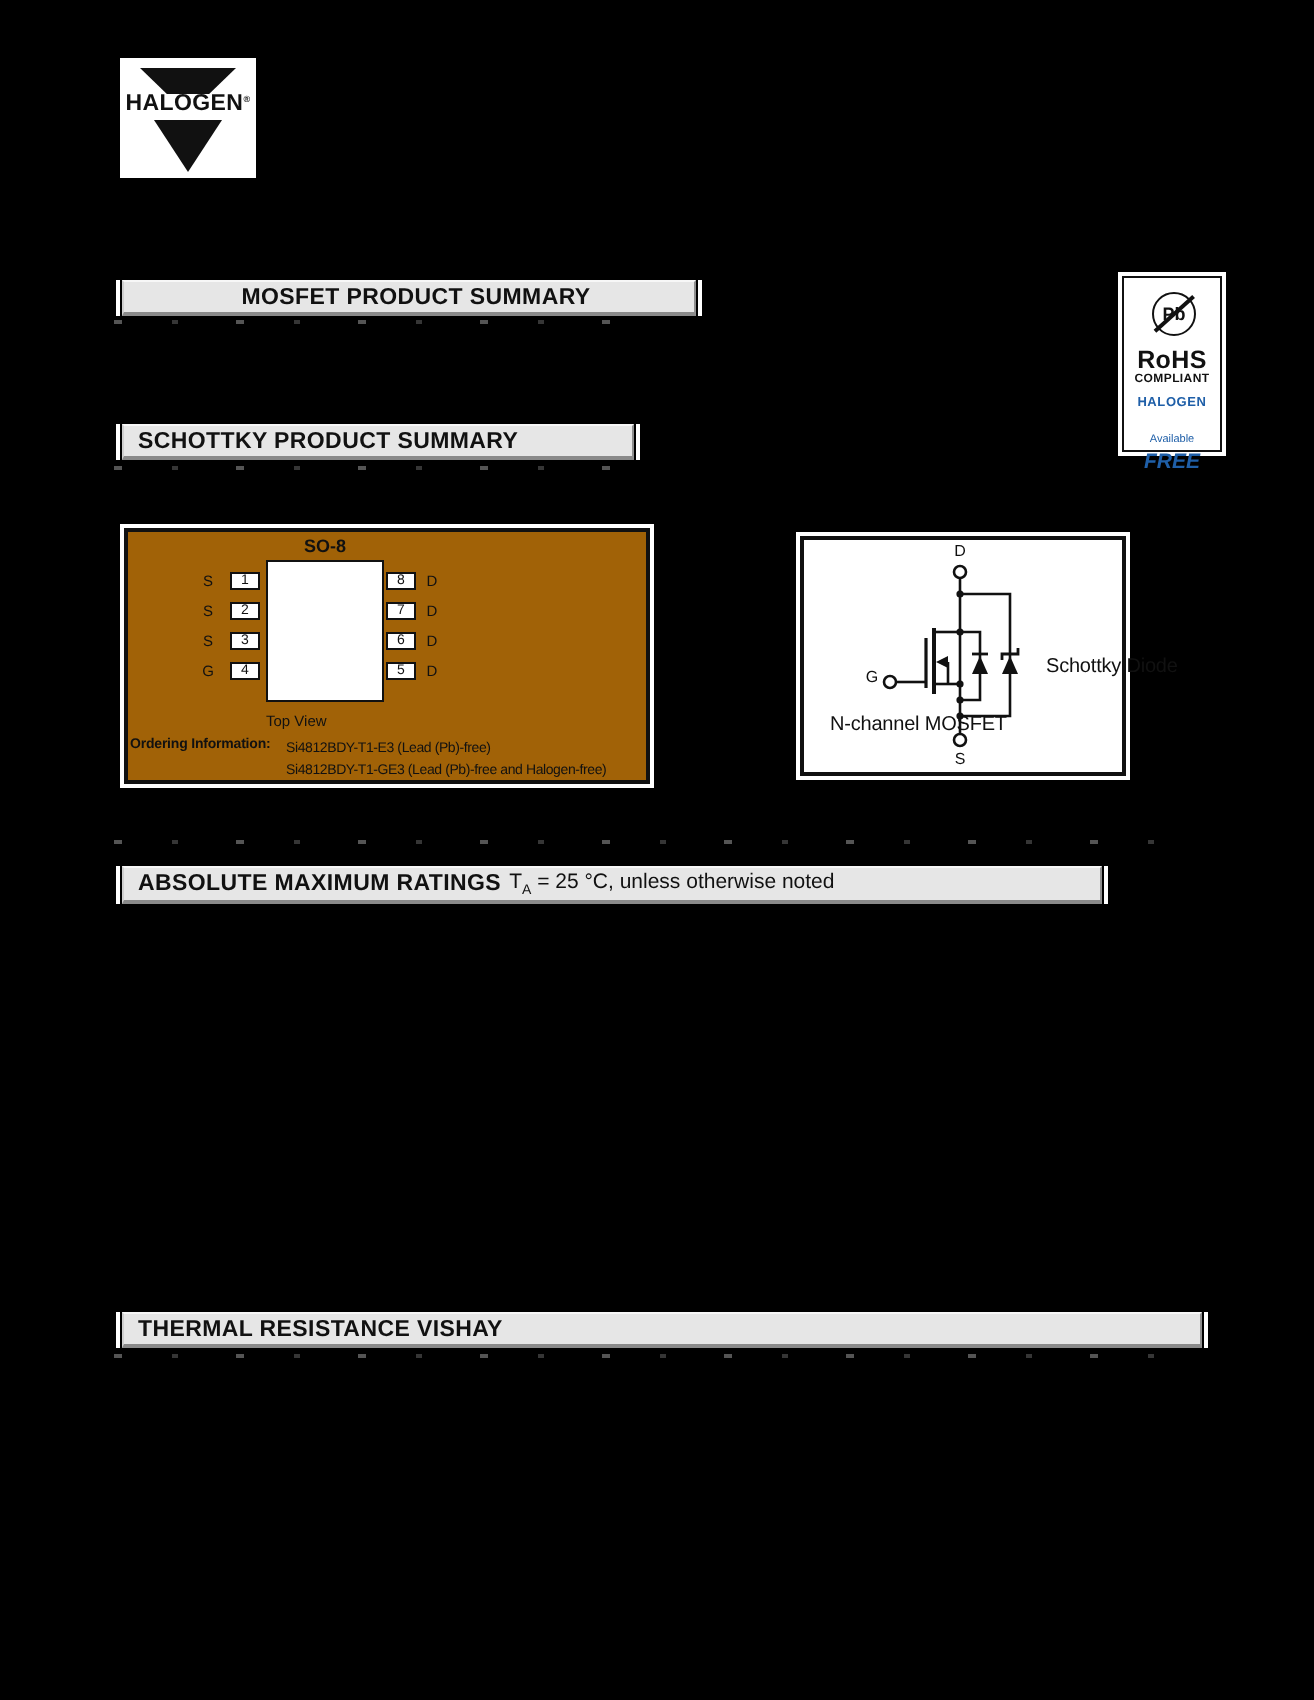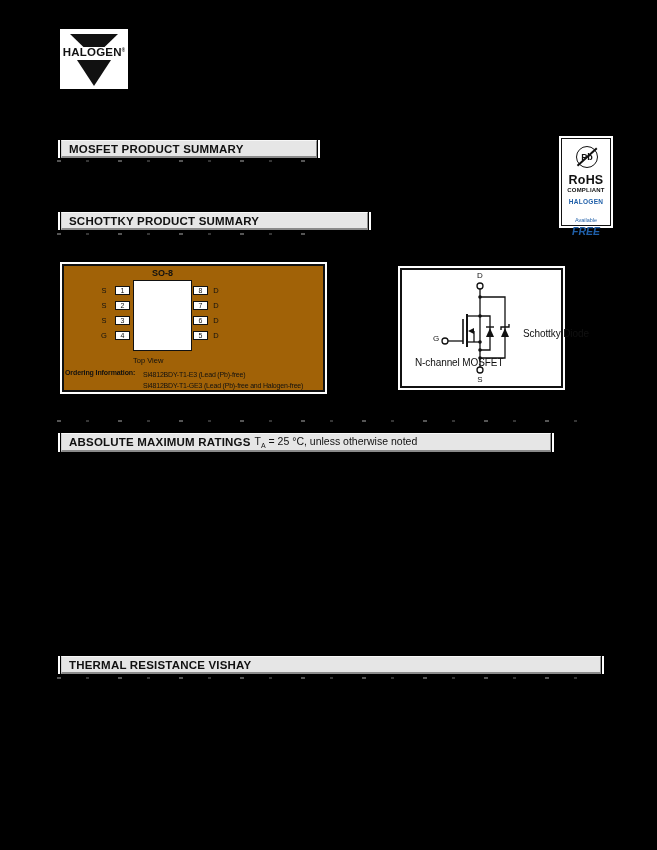--- a/index.html
+++ b/index.html
@@ -71,26 +71,26 @@
 </style>
 </head>
 <body>
 
 <div class="abs logo-box">
   <div class="abs logo-tri-top"></div>
   <div class="abs logo-word"><span>HALOGEN</span><sup>®</sup></div>
   <div class="abs logo-tri-bot"></div>
 </div>
 
-<div class="abs hbar" style="left:61px;top:140px;width:256px;height:18px;">
+<div class="abs hbar" style="left:61px;top:140px;width:287px;height:18px;justify-content:center;">
   <span class="t">MOSFET PRODUCT SUMMARY</span>
 </div>
 <div class="abs remnant" style="left:57px;top:160px;width:262px;"></div>
 
-<div class="abs hbar" style="left:61px;top:212px;width:307px;height:18px;">
+<div class="abs hbar" style="left:61px;top:212px;width:256px;height:18px;">
   <span class="t">SCHOTTKY PRODUCT SUMMARY</span>
 </div>
 <div class="abs remnant" style="left:57px;top:233px;width:262px;"></div>
 
 <div class="abs rohs-box">
   <div class="abs pb-circle">
       <span>Pb</span>
     </div>
   <div class="abs pb-slash"></div>
   <div class="abs rohs-line1">RoHS</div>

